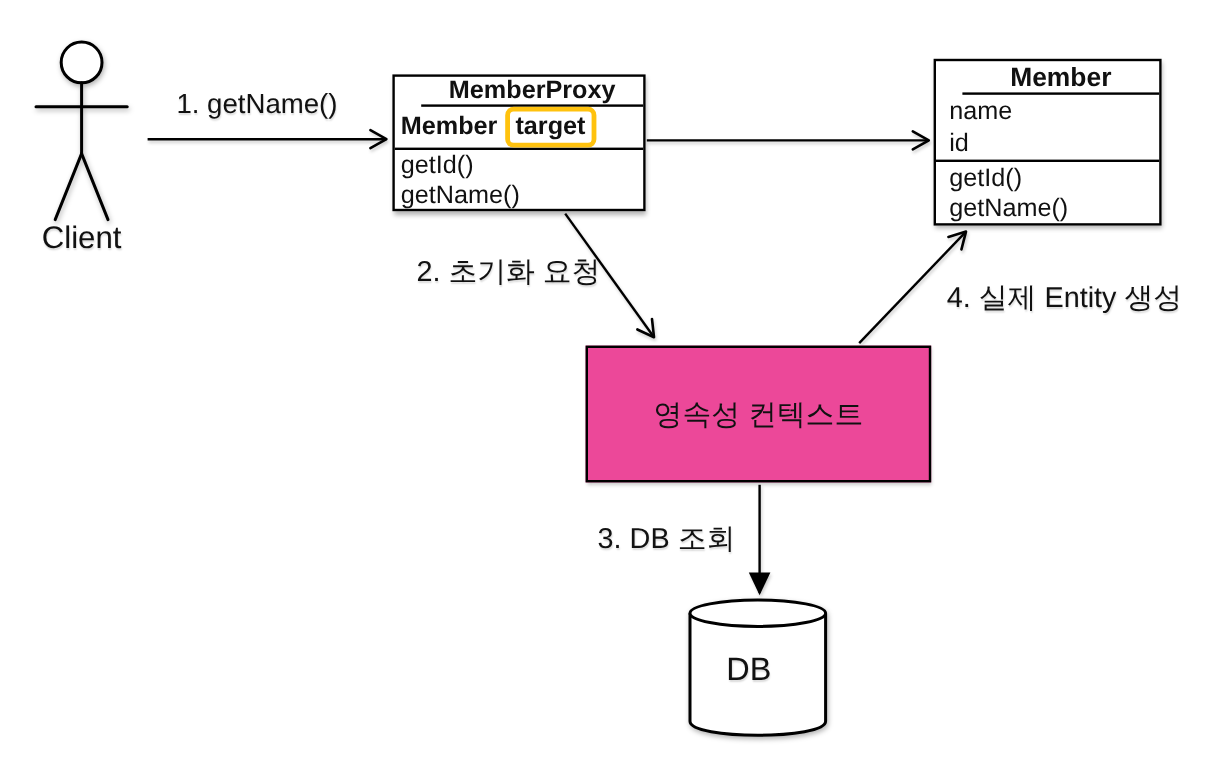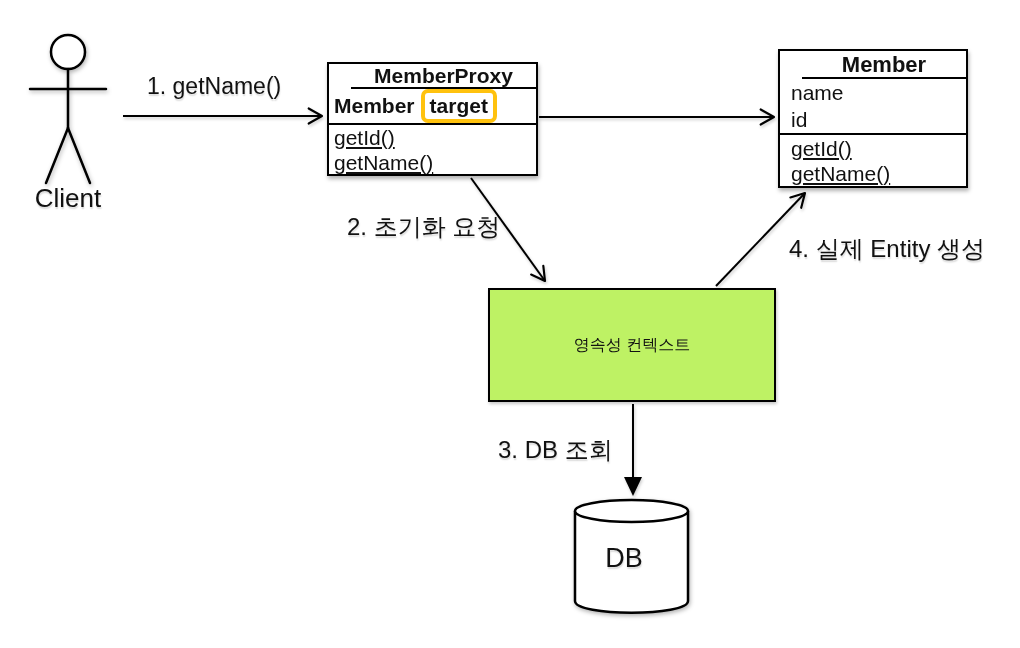--- a/index.html
+++ b/index.html
@@ -84,34 +84,34 @@
     margin-bottom: -1px;
     background: #ffffff;
   }
   .uml-fields {
     height: 54px;
     padding-left: 11px;
     line-height: 27px;
     border-bottom: 2px solid var(--stroke, #000);
     overflow: hidden;
   }
-  .uml-methods { padding-left: 5px; line-height: 25px; padding-top: 0; text-decoration: underline; }
+  .uml-methods { padding-left: 5px; line-height: 25px; padding-top: 0; }
   .member .uml-methods { padding-left: 11px; line-height: 25px; padding-top: 1px; }
 
   .ctx {
     position: absolute;
     left: 488px; top: 288px;
     width: 288px; height: 114px;
     box-sizing: border-box;
     border: 2px solid var(--stroke, #000);
-    background: #bef264;
+    background: #ec4899;
     display: flex;
     align-items: center;
     justify-content: center;
-    font-size: 16px;
+    font-size: 24px;
     box-shadow: 1px 2px 3px rgba(0,0,0,0.22);
   }
 </style>
 </head>
 <body>
 
 <div class="canvas">
 
   <svg class="graphics" viewBox="0 0 1020 648">
     <defs>

